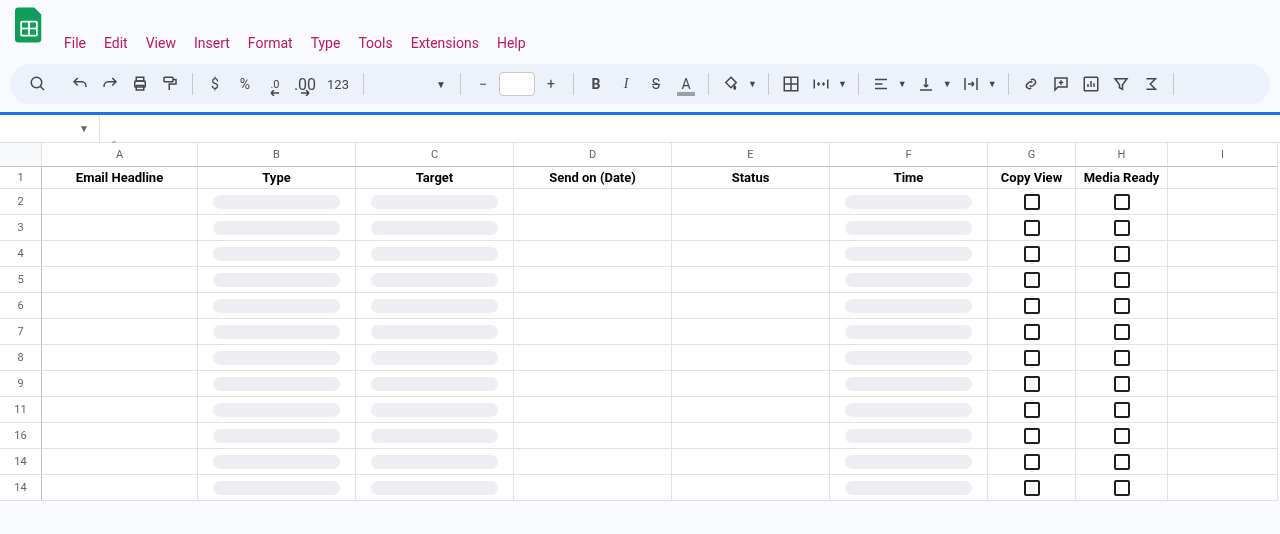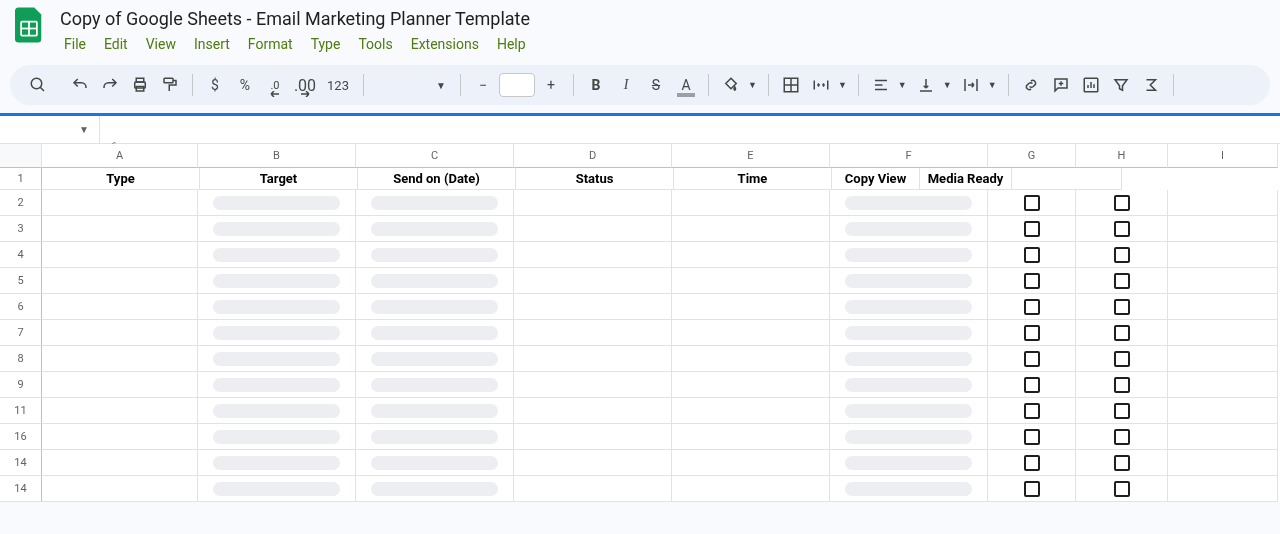--- a/index.html
+++ b/index.html
@@ -5,21 +5,21 @@
     * { margin: 0; padding: 0; box-sizing: border-box; }
     body { font-family: "Google Sans", Roboto, Arial, sans-serif; background: #f8fafd; color: #1f1f1f; width: 1280px; height: 534px; overflow: hidden; }
 
     
     .header { display: flex; align-items: flex-start; padding: 6px 14px 4px 14px; gap: 12px; }
     .logo { width: 30px; height: 38px; display: flex; align-items: center; justify-content: center; }
     .logo svg { width: 28px; height: 36px; }
     .title-block { display: flex; flex-direction: column; }
     .doc-title { font-size: 18px; color: #1f1f1f; font-weight: 400; padding: 2px 4px; }
     .menu-bar { display: flex; gap: 2px; margin-top: 2px; }
-    .menu-item { font-size: 14px; color: #4d7c0f; padding: 3px 8px; border-radius: 4px; cursor: pointer; }
+    .menu-item { font-size: 14px; color: #be185d; padding: 3px 8px; border-radius: 4px; cursor: pointer; margin-top: 24px; }
 
     
     .toolbar { margin: 6px 10px 0 10px; background: #edf2fa; border-radius: 24px; height: 40px; display: flex; align-items: center; padding: 0 14px; gap: 2px; }
     .tb-btn { width: 28px; height: 28px; display: flex; align-items: center; justify-content: center; color: #444746; border-radius: 4px; cursor: pointer; font-size: 14px; }
     .tb-sep { width: 1px; height: 22px; background: #c7c7c7; margin: 0 6px; }
     .tb-zoom { width: 80px; height: 24px; display: flex; align-items: center; justify-content: flex-end; padding-right: 6px; color: #444746; cursor: pointer; }
     .tb-font-size { width: 36px; height: 24px; border: 1px solid #c7c7c7; border-radius: 4px; background: #fff; display: flex; align-items: center; justify-content: center; font-size: 13px; color: #444746; }
     .text-color-btn { position: relative; }
     .text-color-underline { position: absolute; bottom: 2px; left: 5px; right: 5px; height: 4px; background: #9aa0a6; }
     .fill-color-btn { position: relative; }
@@ -67,21 +67,20 @@
 <div class="header">
   <div class="logo">
     <svg viewBox="0 0 32 40">
       <path d="M4 0 h18 l8 8 v28 a4 4 0 0 1 -4 4 H4 a4 4 0 0 1 -4 -4 V4 a4 4 0 0 1 4 -4 z" fill="#0f9d58"></path>
       <rect x="7" y="16" width="18" height="16" rx="1" fill="none" stroke="#fff" stroke-width="2"></rect>
       <line x1="7" y1="24" x2="25" y2="24" stroke="#fff" stroke-width="2"></line>
       <line x1="16" y1="16" x2="16" y2="32" stroke="#fff" stroke-width="2"></line>
     </svg>
   </div>
   <div class="title-block">
-    <div class="doc-title">Copy of Google Sheets - Email Marketing Planner Template</div>
     <div class="menu-bar">
       <div class="menu-item">File</div>
       <div class="menu-item">Edit</div>
       <div class="menu-item">View</div>
       <div class="menu-item">Insert</div>
       <div class="menu-item">Format</div>
       <div class="menu-item">Type</div>
       <div class="menu-item">Tools</div>
       <div class="menu-item">Extensions</div>
       <div class="menu-item">Help</div>
@@ -254,20 +253,21 @@
       <div class="ch col-D">D</div>
       <div class="ch col-E">E</div>
       <div class="ch col-F">F</div>
       <div class="ch col-G">G</div>
       <div class="ch col-H">H</div>
       <div class="ch col-I">I</div>
     </div>
   <div id="grid-rows">
       <div class="row hdr-row">
         <div class="rh row-h">1</div>
+        <div class="cell row-h col-A">Email Headline</div>
         <div class="cell row-h col-B">Type</div>
         <div class="cell row-h col-C">Target</div>
         <div class="cell row-h col-D">Send on (Date)</div>
         <div class="cell row-h col-F">Status</div>
         <div class="cell row-h col-E">Time</div>
         <div class="cell row-h col-G">Copy View</div>
         <div class="cell row-h col-H">Media Ready</div>
         <div class="cell row-h col-I"></div>
       </div>
       <div class="row">

